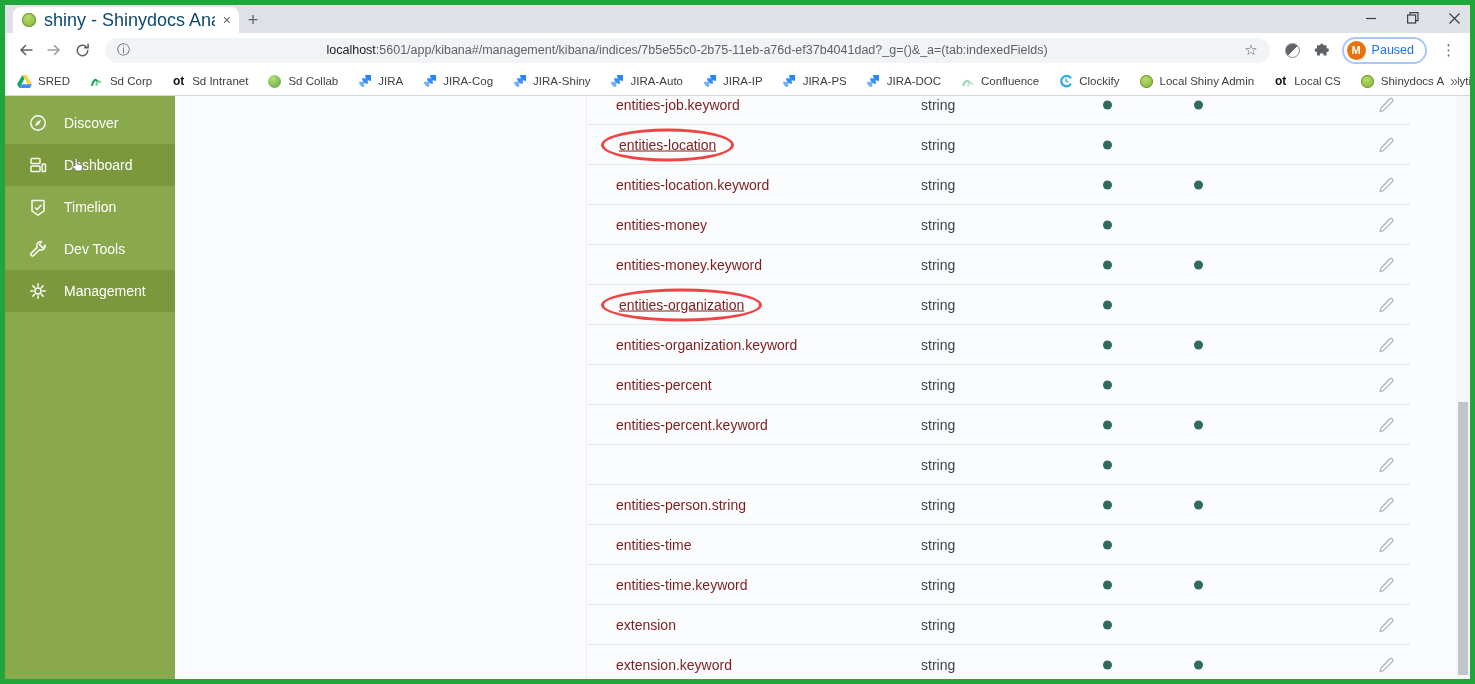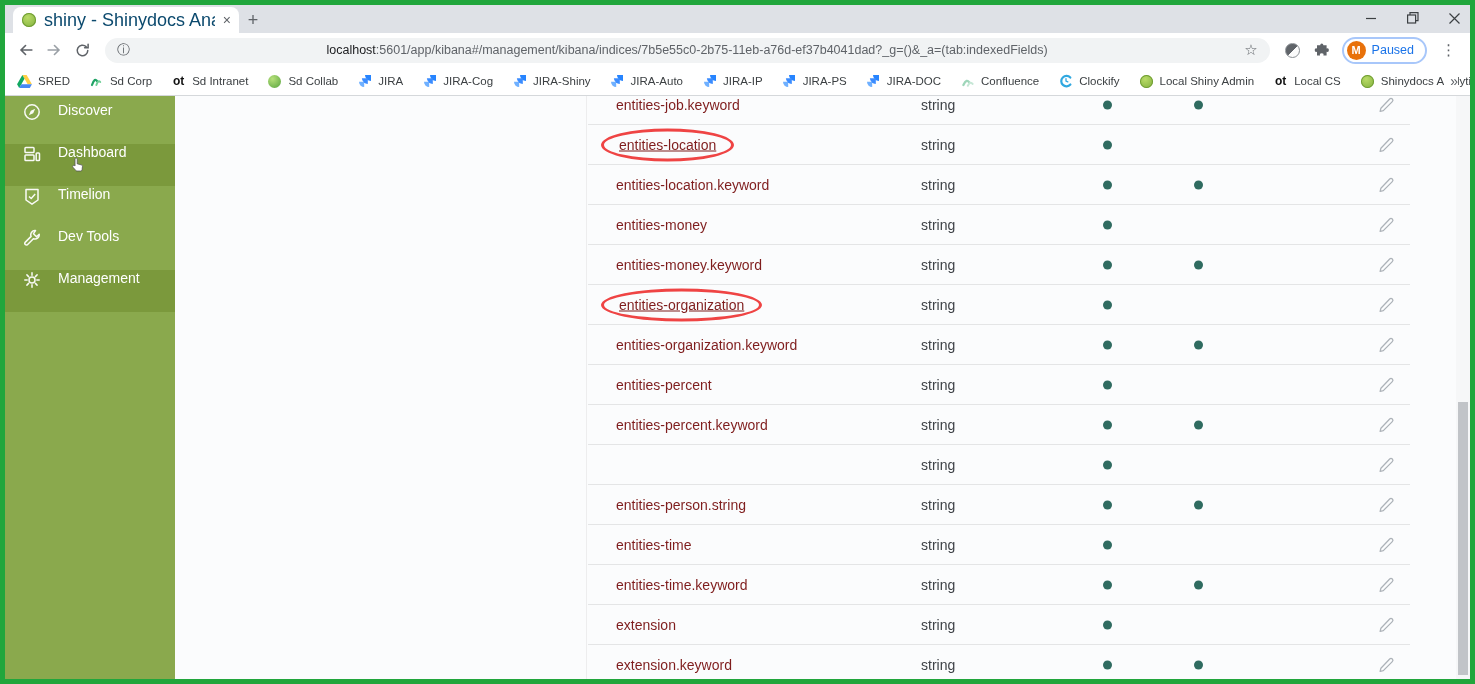--- a/index.html
+++ b/index.html
@@ -33,21 +33,21 @@
 
   
   .bookmarks { height:28px; background:#fff; display:flex; align-items:center; padding:0 34px 0 12px; gap:19px; font-size:11.5px; color:#3c4043; position:relative; overflow:hidden; flex-shrink:0; }
   .bm { display:flex; align-items:center; gap:6px; white-space:nowrap; flex-shrink:0; }
   .bm-icon { display:flex; align-items:center; justify-content:center; width:15px; }
   .bm-overflow { position:absolute; right:12px; top:50%; transform:translateY(-50%); color:#5f6368; font-size:14px; background:#fff; padding-left:6px; }
 
   
   .content { flex:1; display:flex; border-top:1px solid #d5d8db; background:#fbfcfd; overflow:hidden; position:relative; }
   .sidebar { width:170px; background:#8aa94d; padding-top:6px; flex-shrink:0; }
-  .side-item { height:42px; display:flex; align-items:flex-start; gap:16px; padding-left:17px; font-size:14px; color:#fff; position:relative; }
+  .side-item { height:42px; display:flex; align-items:center; gap:16px; padding-left:23px; font-size:14px; color:#fff; position:relative; }
   .side-item.active { background:#7b993c; }
   .side-icon { width:20px; height:20px; display:flex; align-items:center; justify-content:center; opacity:.95; }
   .cursor-overlay { position:absolute; left:64px; top:12px; }
 
   .main { flex:1; position:relative; overflow:hidden; }
   .vline { position:absolute; left:411px; top:0; bottom:0; width:1px; background:#ededee; }
   .rows-wrap { position:absolute; left:413px; top:-11px; width:822px; }
   .row { height:40px; position:relative; border-bottom:1px solid #e4e5e6; }
   .f-name { position:absolute; left:28px; top:50%; transform:translateY(-50%); font-size:14px; color:#7f1d1d; white-space:nowrap; }
   .f-name.circled { border:3px solid #ef4444; border-radius:50%; padding:5px 15px 6px; margin-left:-15px;text-decoration:underline; }

